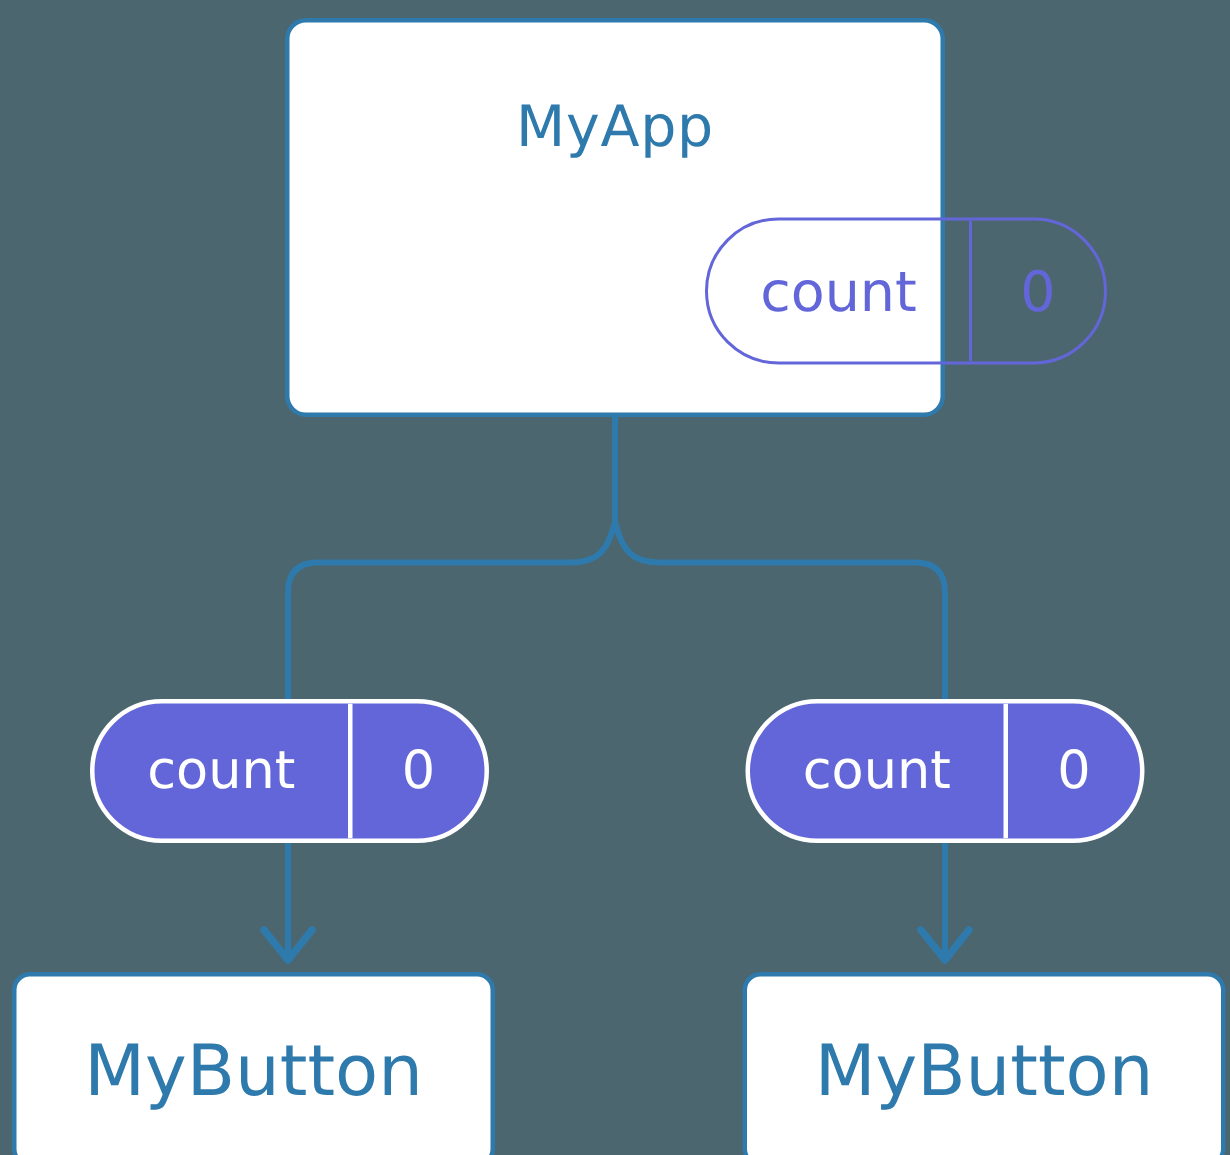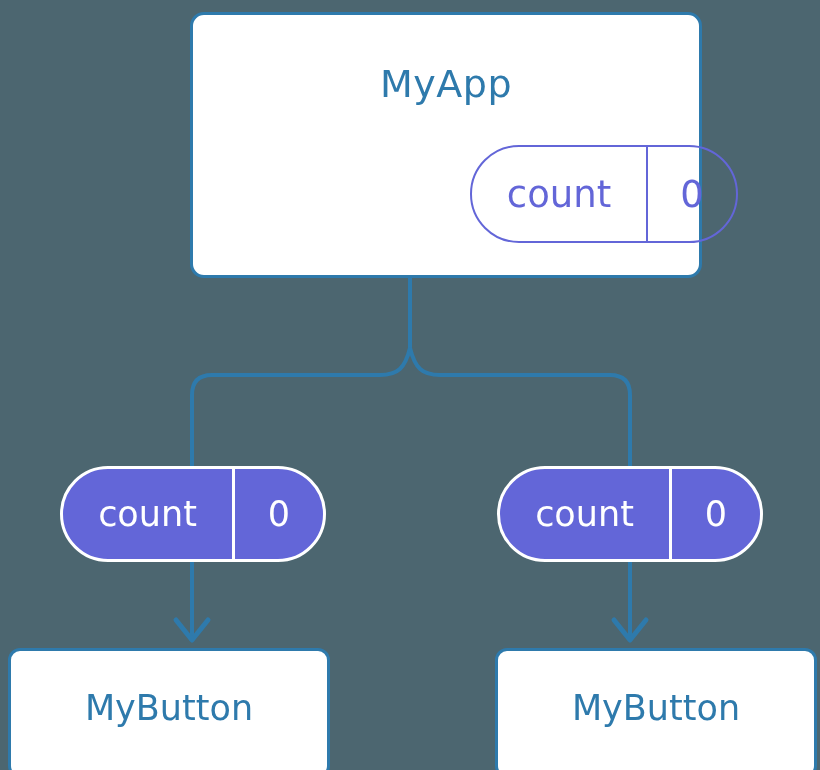--- a/index.html
+++ b/index.html
@@ -25,21 +25,21 @@
     width: 820px;
     height: 770px;
     pointer-events: none;
   }
 
   
   .app-box {
     position: absolute;
     left: 190px;
     top: 12px;
-    width: 512px;
+    width: 440px;
     height: 266px;
     box-sizing: border-box;
     background: #ffffff;
     border: 3px solid #2e7aac;
     border-radius: 14px;
     z-index: 2;
   }
   .app-title {
     position: absolute;
     left: 0;
@@ -129,21 +129,21 @@
   }
   .btn-box.left  { left: 8px;   }
   .btn-box.right { left: 495px; }
   .btn-label {
     position: absolute;
     left: 0;
     right: 0;
     top: 40px;
     text-align: center;
     color: #2e7aac;
-    font-size: 35px;
+    font-size: 47px;
     line-height: 1;
     white-space: nowrap;
   }
 </style>
 </head>
 <body>
 
 <div id="stage">
 
   <svg id="edges" viewBox="0 0 820 770">

